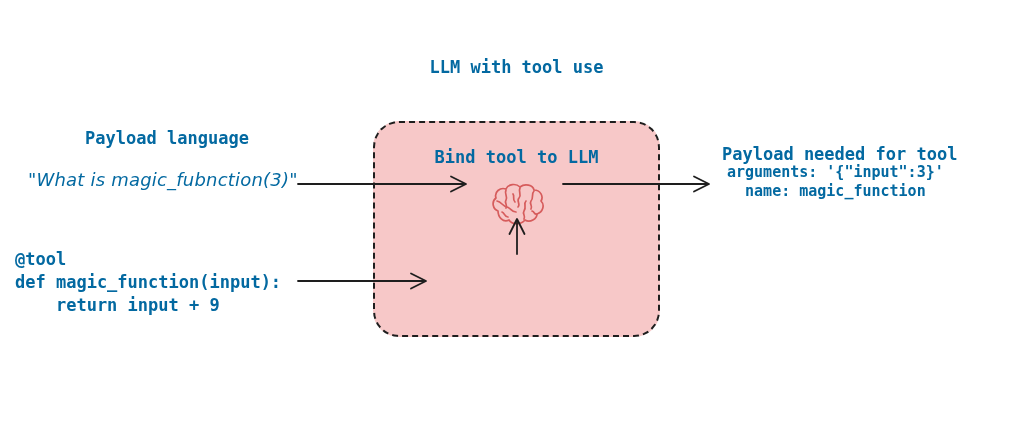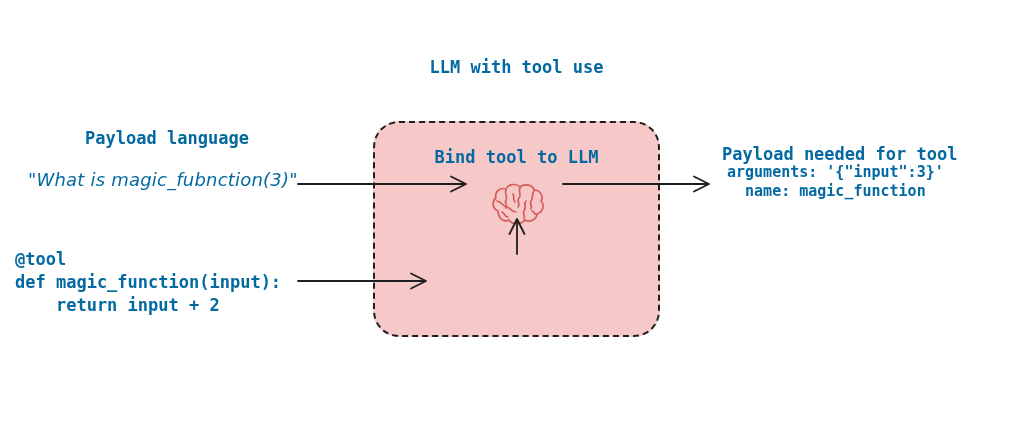--- a/index.html
+++ b/index.html
@@ -94,21 +94,21 @@
 <div class="canvas">
 
   <div class="title">LLM with tool use</div>
 
   <div class="nl-label">Payload language</div>
 
   <div class="query">"What is magic_fubnction(3)"</div>
 
   <pre class="code">@tool
 def magic_function(input):
-    return input + 2</pre>
+    return input + 9</pre>
 
   <div class="tool-box">
     <div class="box-heading">Bind tool to LLM</div>
 
     <svg class="brain" width="58" height="46" viewBox="0 0 58 46" fill="none" stroke="#d65c5c" stroke-width="1.7" stroke-linecap="round" stroke-linejoin="round">
       <path d="M10 30 C5 28 3 21 8 17 C6 11 12 6 18 8 C20 3 28 2 32 6 C37 2 45 4 46 9 C52 9 56 15 53 20 C57 24 55 31 49 33 C49 38 42 42 37 39 C33 44 24 44 21 39 C15 42 10 36 10 30 Z"></path>
       <path d="M18 9 C16 13 20 15 18 19 C16 22 20 24 18 27"></path>
       <path d="M32 7 C30 11 34 13 31 17 C28 20 33 23 30 26"></path>
       <path d="M46 10 C43 13 46 17 43 20 C41 23 45 25 43 28"></path>
       <path d="M9 20 C14 21 14 25 19 26 C23 27 23 31 28 31"></path>

